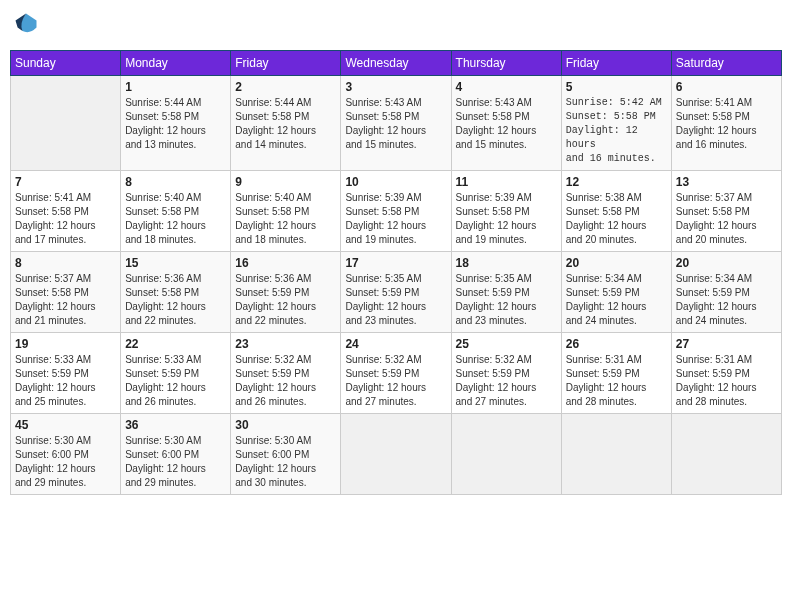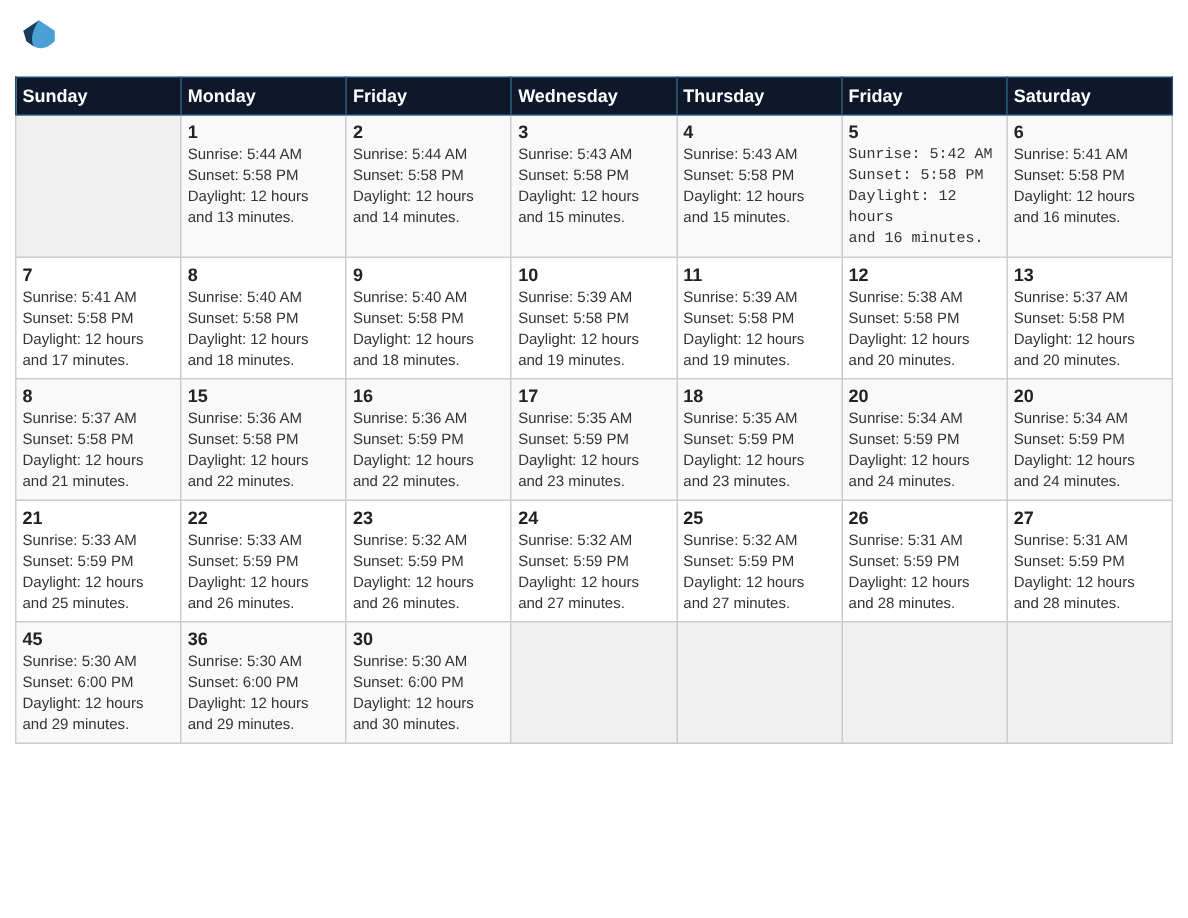--- a/index.html
+++ b/index.html
@@ -45,26 +45,26 @@
     .location {
       font-size: 14px;
       color: #333;
     }
     table {
       width: 100%;
       border-collapse: collapse;
       font-size: 11px;
     }
     thead tr th {
-      background: #0f172a;
+      background: #6d28d9;
       color: #fff;
       padding: 5px 4px;
       text-align: left;
       font-size: 12px;
-      font-weight: bold;
+      font-weight: normal;
       border: 1px solid #1a4a70;
     }
     tbody tr td {
       border: 1px solid #ccc;
       vertical-align: top;
       padding: 4px;
       height: 80px;
       width: 14.28%;
       background: #fff;
     }
@@ -263,21 +263,21 @@
         <td>
           <div class="day-number">20</div>
           <div class="day-info" style="white-space: pre-line;">Sunrise: 5:34 AM
 Sunset: 5:59 PM
 Daylight: 12 hours
 and 24 minutes.</div>
         </td>
       </tr>
       <tr>
         <td>
-          <div class="day-number">21</div>
+          <div class="day-number">19</div>
           <div class="day-info" style="white-space: pre-line;">Sunrise: 5:33 AM
 Sunset: 5:59 PM
 Daylight: 12 hours
 and 25 minutes.</div>
         </td>
         <td>
           <div class="day-number">22</div>
           <div class="day-info" style="white-space: pre-line;">Sunrise: 5:33 AM
 Sunset: 5:59 PM
 Daylight: 12 hours

